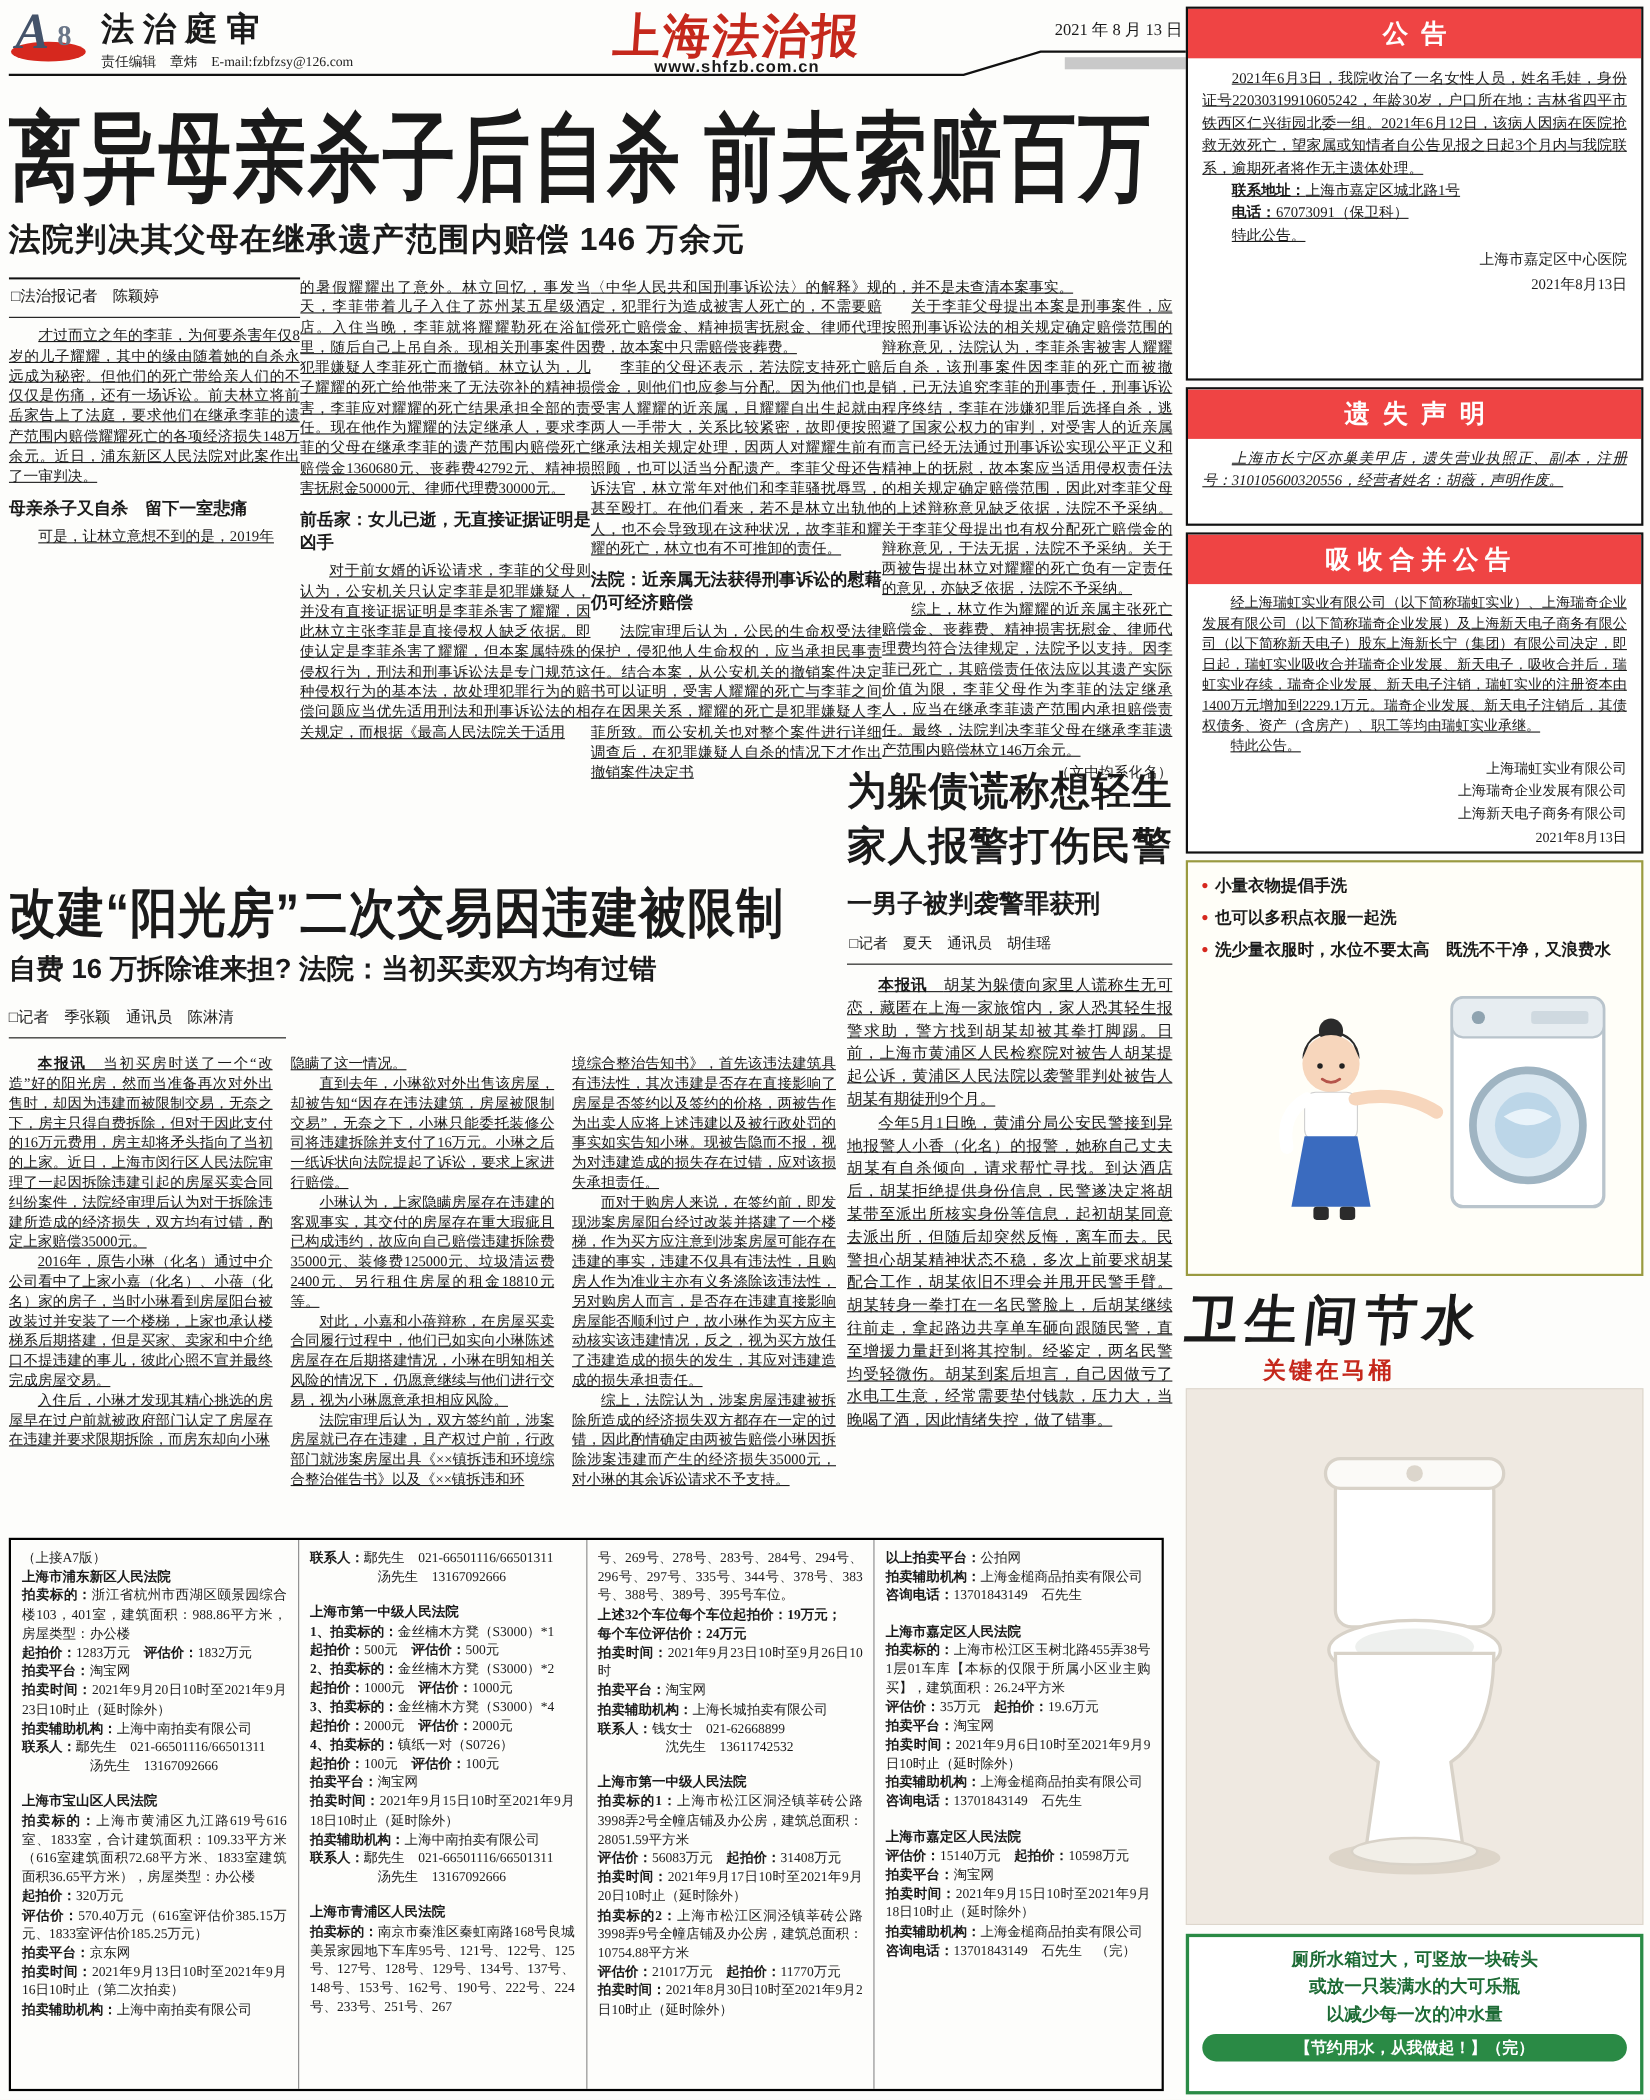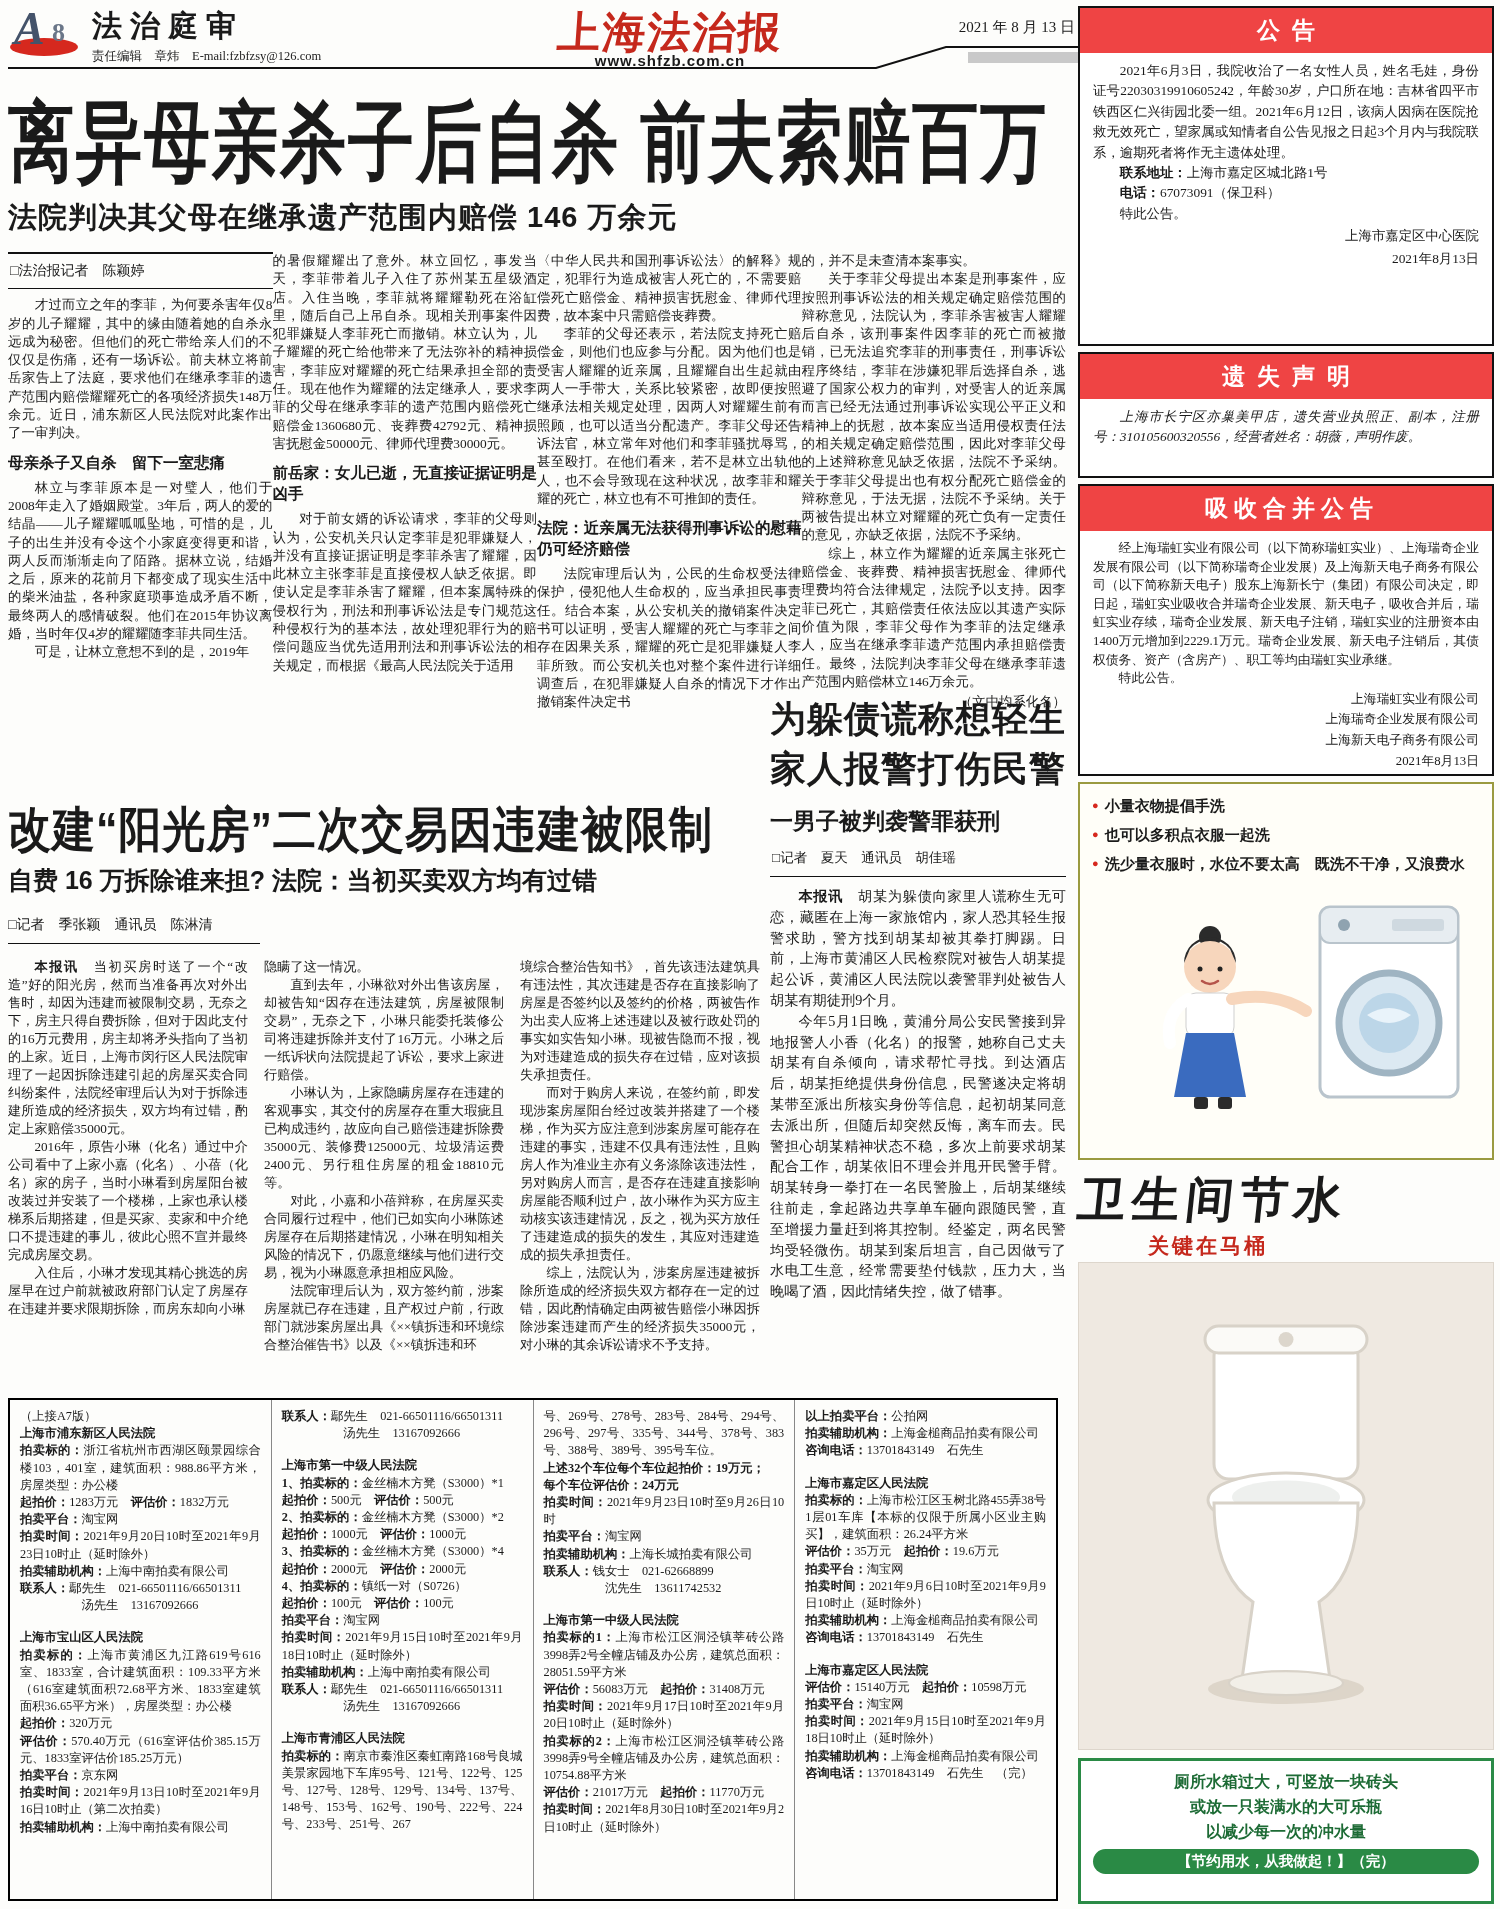--- a/index.html
+++ b/index.html
@@ -19,21 +19,21 @@
   #dateline{left:890px;top:18px;width:245px;text-align:right;font-size:15px;}
   #graybar{left:968px;top:52px;width:160px;height:11px;background:#c9c9c9;}
   
   #headline1{left:8px;top:84px;width:1060px;font-size:66px;font-weight:900;letter-spacing:2px;white-space:nowrap;
              transform:scaleY(1.32);transform-origin:top left;}
   #subhead1{left:8px;top:198px;font-size:29px;font-weight:700;letter-spacing:1px;}
   
   #a1cols{left:8px;top:252px;width:1058px;height:540px;display:flex;}
   .col{flex:1;overflow:hidden;text-align:justify;}
   #a1cols .col{font-size:13.4px;line-height:18.3px;}
-  .b-p{margin:0;text-indent:2em;}
+  .b-p{margin:0;text-indent:2em;text-decoration:underline;}
   .b-p.ni{text-indent:0;}
   .b-h{font-family:"Liberation Sans",sans-serif;font-weight:700;font-size:15.5px;line-height:21px;margin:9px 0 6px;}
   .b-sign{text-align:right;margin:2px 0;}
   .b-court{font-weight:700;margin:0;}
   .b-ln{margin:0;}
   .b-byline{border-top:2px solid #111;border-bottom:1px solid #111;padding:8px 2px;margin-bottom:7px;font-size:14px;text-indent:0;}
   .gap{height:15px;}
   
   #a2head{left:8px;top:798px;font-size:43px;font-weight:900;letter-spacing:1px;white-space:nowrap;transform:scaleY(1.12);transform-origin:top left;}
   #a2sub{left:8px;top:864px;font-size:25px;font-weight:700;}
@@ -94,21 +94,20 @@
     <polyline points="8,68 876,68 946,47 1136,47" fill="none" stroke="#111" stroke-width="2"></polyline>
   </svg>
 
   <div class="abs sans" id="headline1">离异母亲杀子后自杀 前夫索赔百万</div>
   <div class="abs sans" id="subhead1">法院判决其父母在继承遗产范围内赔偿 146 万余元</div>
   <div class="abs" id="a1cols">
     <div class="col">
         <div class="b-byline">□法治报记者　陈颖婷</div>
         <p class="b-p">才过而立之年的李菲，为何要杀害年仅8岁的儿子耀耀，其中的缘由随着她的自杀永远成为秘密。但他们的死亡带给亲人们的不仅仅是伤痛，还有一场诉讼。前夫林立将前岳家告上了法庭，要求他们在继承李菲的遗产范围内赔偿耀耀死亡的各项经济损失148万余元。近日，浦东新区人民法院对此案作出了一审判决。</p>
         <div class="b-h">母亲杀子又自杀　留下一室悲痛</div>
-        <p class="b-p">林立与李菲原本是一对璧人，他们于2008年走入了婚姻殿堂。3年后，两人的爱的结晶——儿子耀耀呱呱坠地，可惜的是，儿子的出生并没有令这个小家庭变得更和谐，两人反而渐渐走向了陌路。据林立说，结婚之后，原来的花前月下都变成了现实生活中的柴米油盐，各种家庭琐事造成矛盾不断，最终两人的感情破裂。他们在2015年协议离婚，当时年仅4岁的耀耀随李菲共同生活。</p>
         <p class="b-p">可是，让林立意想不到的是，2019年</p>
       </div>
     <div class="col">
         <p class="b-p ni">的暑假耀耀出了意外。林立回忆，事发当天，李菲带着儿子入住了苏州某五星级酒店。入住当晚，李菲就将耀耀勒死在浴缸里，随后自己上吊自杀。现相关刑事案件因犯罪嫌疑人李菲死亡而撤销。林立认为，儿子耀耀的死亡给他带来了无法弥补的精神损害，李菲应对耀耀的死亡结果承担全部的责任。现在他作为耀耀的法定继承人，要求李菲的父母在继承李菲的遗产范围内赔偿死亡赔偿金1360680元、丧葬费42792元、精神损害抚慰金50000元、律师代理费30000元。</p>
         <div class="b-h">前岳家：女儿已逝，无直接证据证明是凶手</div>
         <p class="b-p">对于前女婿的诉讼请求，李菲的父母则认为，公安机关只认定李菲是犯罪嫌疑人，并没有直接证据证明是李菲杀害了耀耀，因此林立主张李菲是直接侵权人缺乏依据。即使认定是李菲杀害了耀耀，但本案属特殊的侵权行为，刑法和刑事诉讼法是专门规范这种侵权行为的基本法，故处理犯罪行为的赔偿问题应当优先适用刑法和刑事诉讼法的相关规定，而根据《最高人民法院关于适用</p>
       </div>
     <div class="col">
         <p class="b-p ni">〈中华人民共和国刑事诉讼法〉的解释》规定，犯罪行为造成被害人死亡的，不需要赔偿死亡赔偿金、精神损害抚慰金、律师代理费，故本案中只需赔偿丧葬费。</p>
         <p class="b-p">李菲的父母还表示，若法院支持死亡赔偿金，则他们也应参与分配。因为他们也是受害人耀耀的近亲属，且耀耀自出生起就由两人一手带大，关系比较紧密，故即便按照继承法相关规定处理，因两人对耀耀生前有照顾，也可以适当分配遗产。李菲父母还告诉法官，林立常年对他们和李菲骚扰辱骂，甚至殴打。在他们看来，若不是林立出轨他人，也不会导致现在这种状况，故李菲和耀耀的死亡，林立也有不可推卸的责任。</p>

